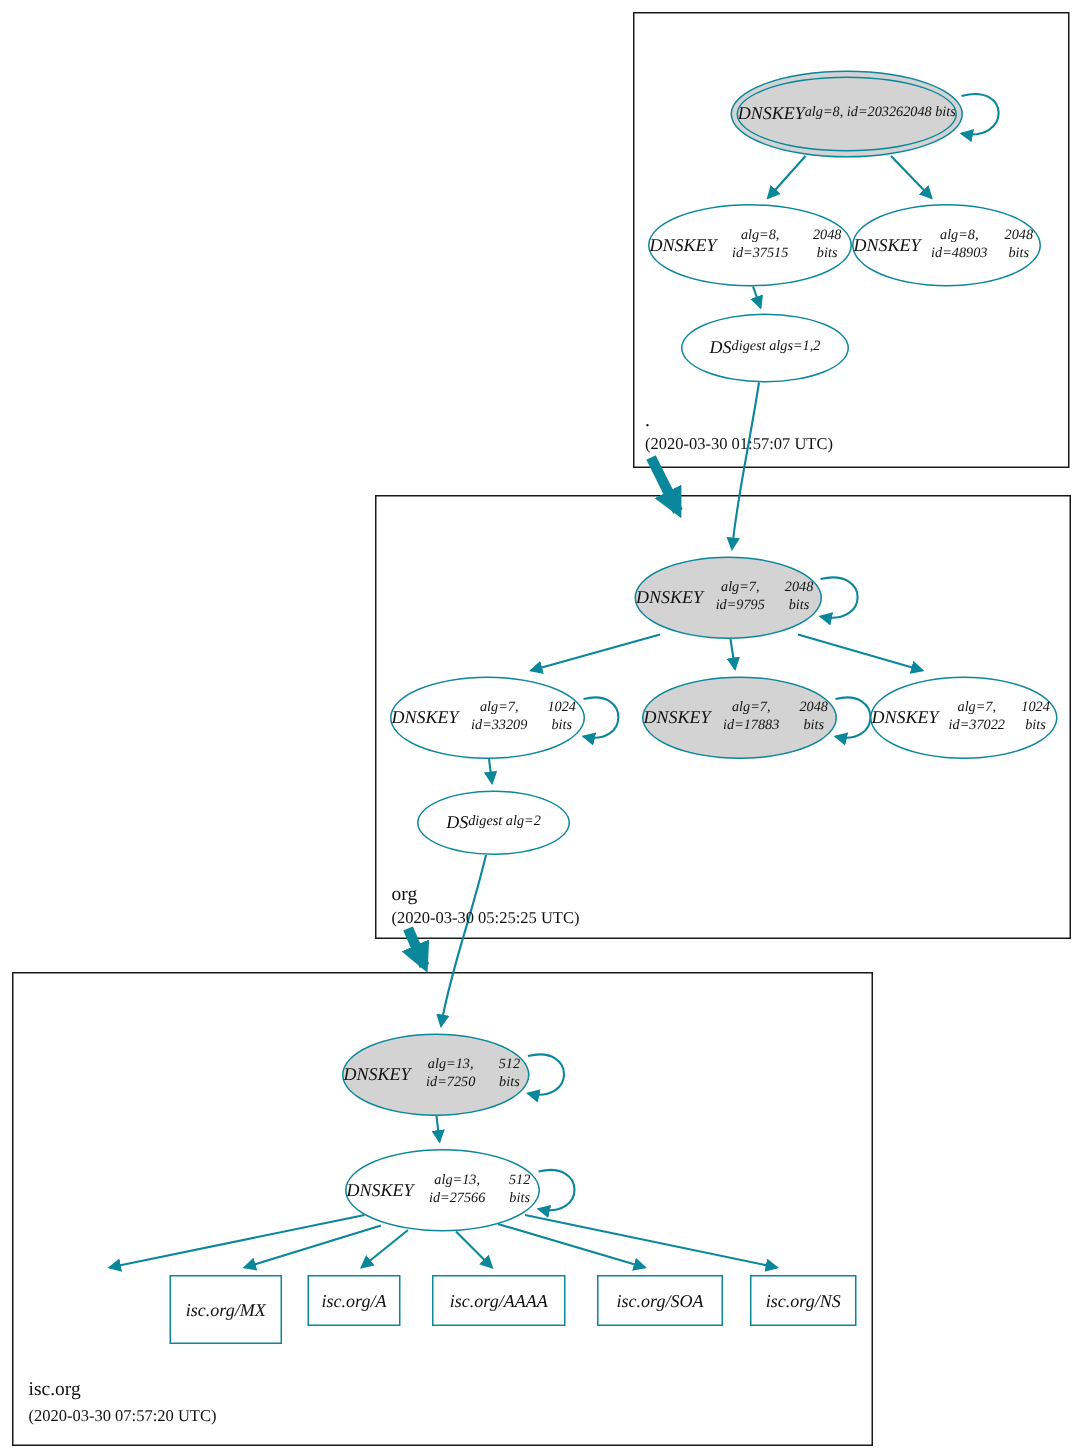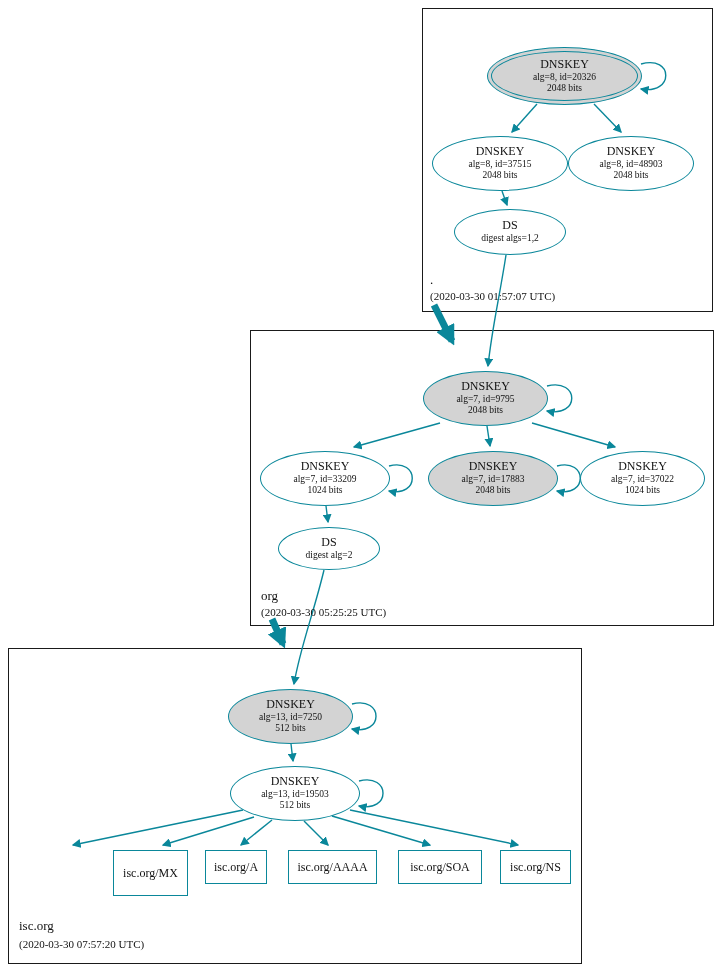--- a/index.html
+++ b/index.html
@@ -7,22 +7,22 @@
     --ink:#111;
   }
   html,body{margin:0;padding:0;background:#fff;}
   .canvas{
     position:relative;width:720px;height:970px;background:#fff;overflow:hidden;
     font-family:"Liberation Serif","DejaVu Serif",serif;color:var(--ink);
   }
   .zone-box{position:absolute;border:1px solid #1a1a1a;background:#fff;}
   .edges{position:absolute;left:0;top:0;width:720px;height:970px;pointer-events:none;}
   .node{
-    position:absolute;display:flex;flex-direction:column;align-items:center;justify-content:center;
-    text-align:center;background:#fff;border:1.4px solid var(--teal);box-sizing:border-box;
+    position:absolute;display:flex;flex-direction:row;align-items:center;justify-content:center;
+    text-align:center;background:#fff;border:1.4px solid var(--teal);box-sizing:border-box;font-style:italic;
   }
   .ellipse{border-radius:50%;}
   .ellipse.gray{background:#d3d3d3;}
   .ellipse.double::before{
     content:"";position:absolute;inset:3px;border:1.4px solid var(--teal);border-radius:50%;pointer-events:none;
   }
   .node .t{font-size:12px;line-height:1.15;}
   .node .m{font-size:9.5px;line-height:1.2;}
   .rrset{font-size:12px;}
   .zone-label{position:absolute;font-size:13px;}
@@ -138,21 +138,21 @@
   <span class="zone-ts" style="left:261px;top:606px">(2020-03-30 05:25:25 UTC)</span>
 
   <div class="node ellipse gray" style="left:228px;top:689px;width:125px;height:55px">
     <span class="t">DNSKEY</span>
     <span class="m">alg=13, id=7250</span>
     <span class="m">512 bits</span>
   </div>
 
   <div class="node ellipse" style="left:230px;top:766px;width:130px;height:55px">
     <span class="t">DNSKEY</span>
-    <span class="m">alg=13, id=19503</span>
+    <span class="m">alg=13, id=27566</span>
     <span class="m">512 bits</span>
   </div>
 
   <div class="node rrset" style="left:113px;top:850px;width:75px;height:46px">
     <span>isc.org/MX</span>
   </div>
   <div class="node rrset" style="left:205px;top:850px;width:62px;height:34px">
     <span>isc.org/A</span>
   </div>
   <div class="node rrset" style="left:398px;top:850px;width:84px;height:34px">

